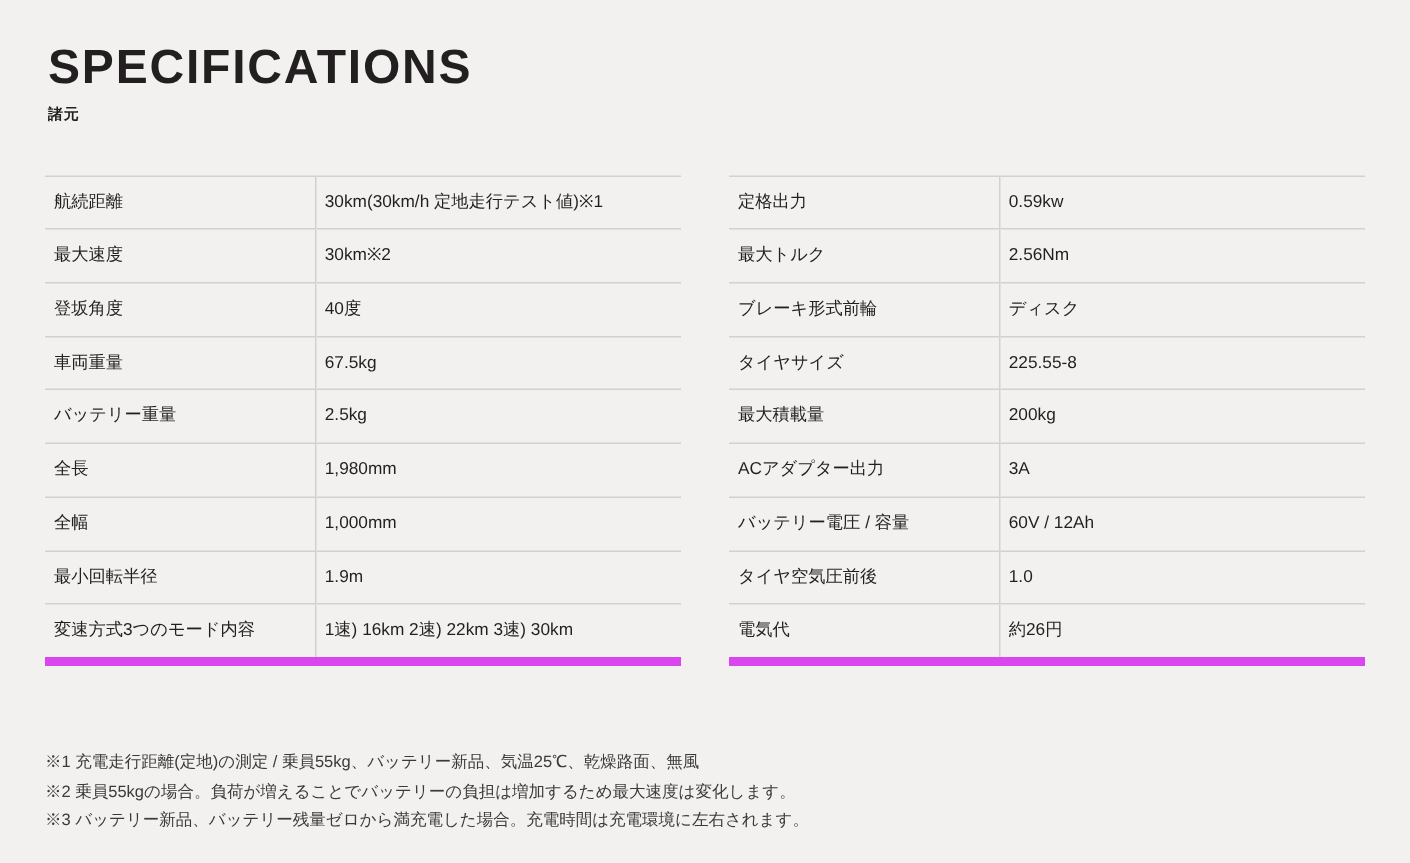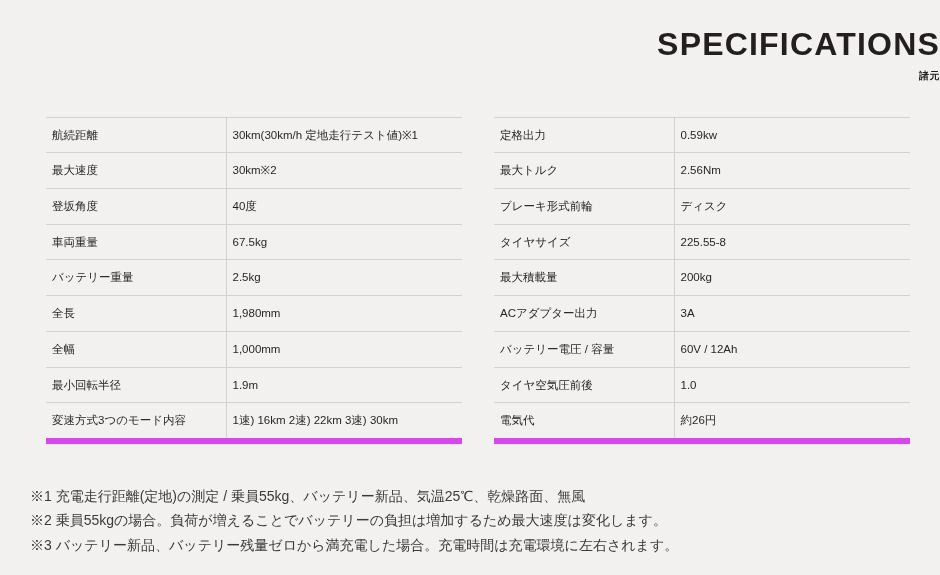--- a/index.html
+++ b/index.html
@@ -15,22 +15,23 @@
     color: #231f20;
     overflow: hidden;
   }
   .page {
     position: relative;
     width: 940px;
     height: 575px;
     background: #f2f1ef;
   }
   .header {
-    text-align: right;
+    text-align: left;
     padding-top: 26px;
+    padding-left: 32px;
   }
   .title {
     font-size: 32px;
     font-weight: bold;
     letter-spacing: 1.2px;
     color: #231f20;
     margin: 0;
     line-height: 1.15;
   }
   .subtitle {
@@ -38,21 +39,20 @@
     font-weight: bold;
     color: #231f20;
     margin: 6px 0 0 0;
     letter-spacing: 0.5px;
   }
   .spec-wrap {
     display: flex;
     justify-content: flex-start;
     padding: 34px 30px 0 30px;
     gap: 32px;
-    margin-left: 16px;
   }
   .spec-col {
     width: 432px;
   }
   table.spec-table {
     width: 100%;
     border-collapse: collapse;
   }
   table.spec-table tr {
     border-top: 1px solid #d3d1ce;
@@ -73,21 +73,21 @@
   }
   td.spec-value {
     color: #231f20;
     border-left: 1px solid #d3d1ce;
     padding-left: 14px;
   }
   .notes {
     position: absolute;
     left: 30px;
     bottom: 18px;
-    font-size: 14px;
+    font-size: 11px;
     line-height: 1.75;
     color: #3a3a3a;
   }
   .notes div {
     white-space: nowrap;
   }
 </style>
 </head>
 <body>
 

